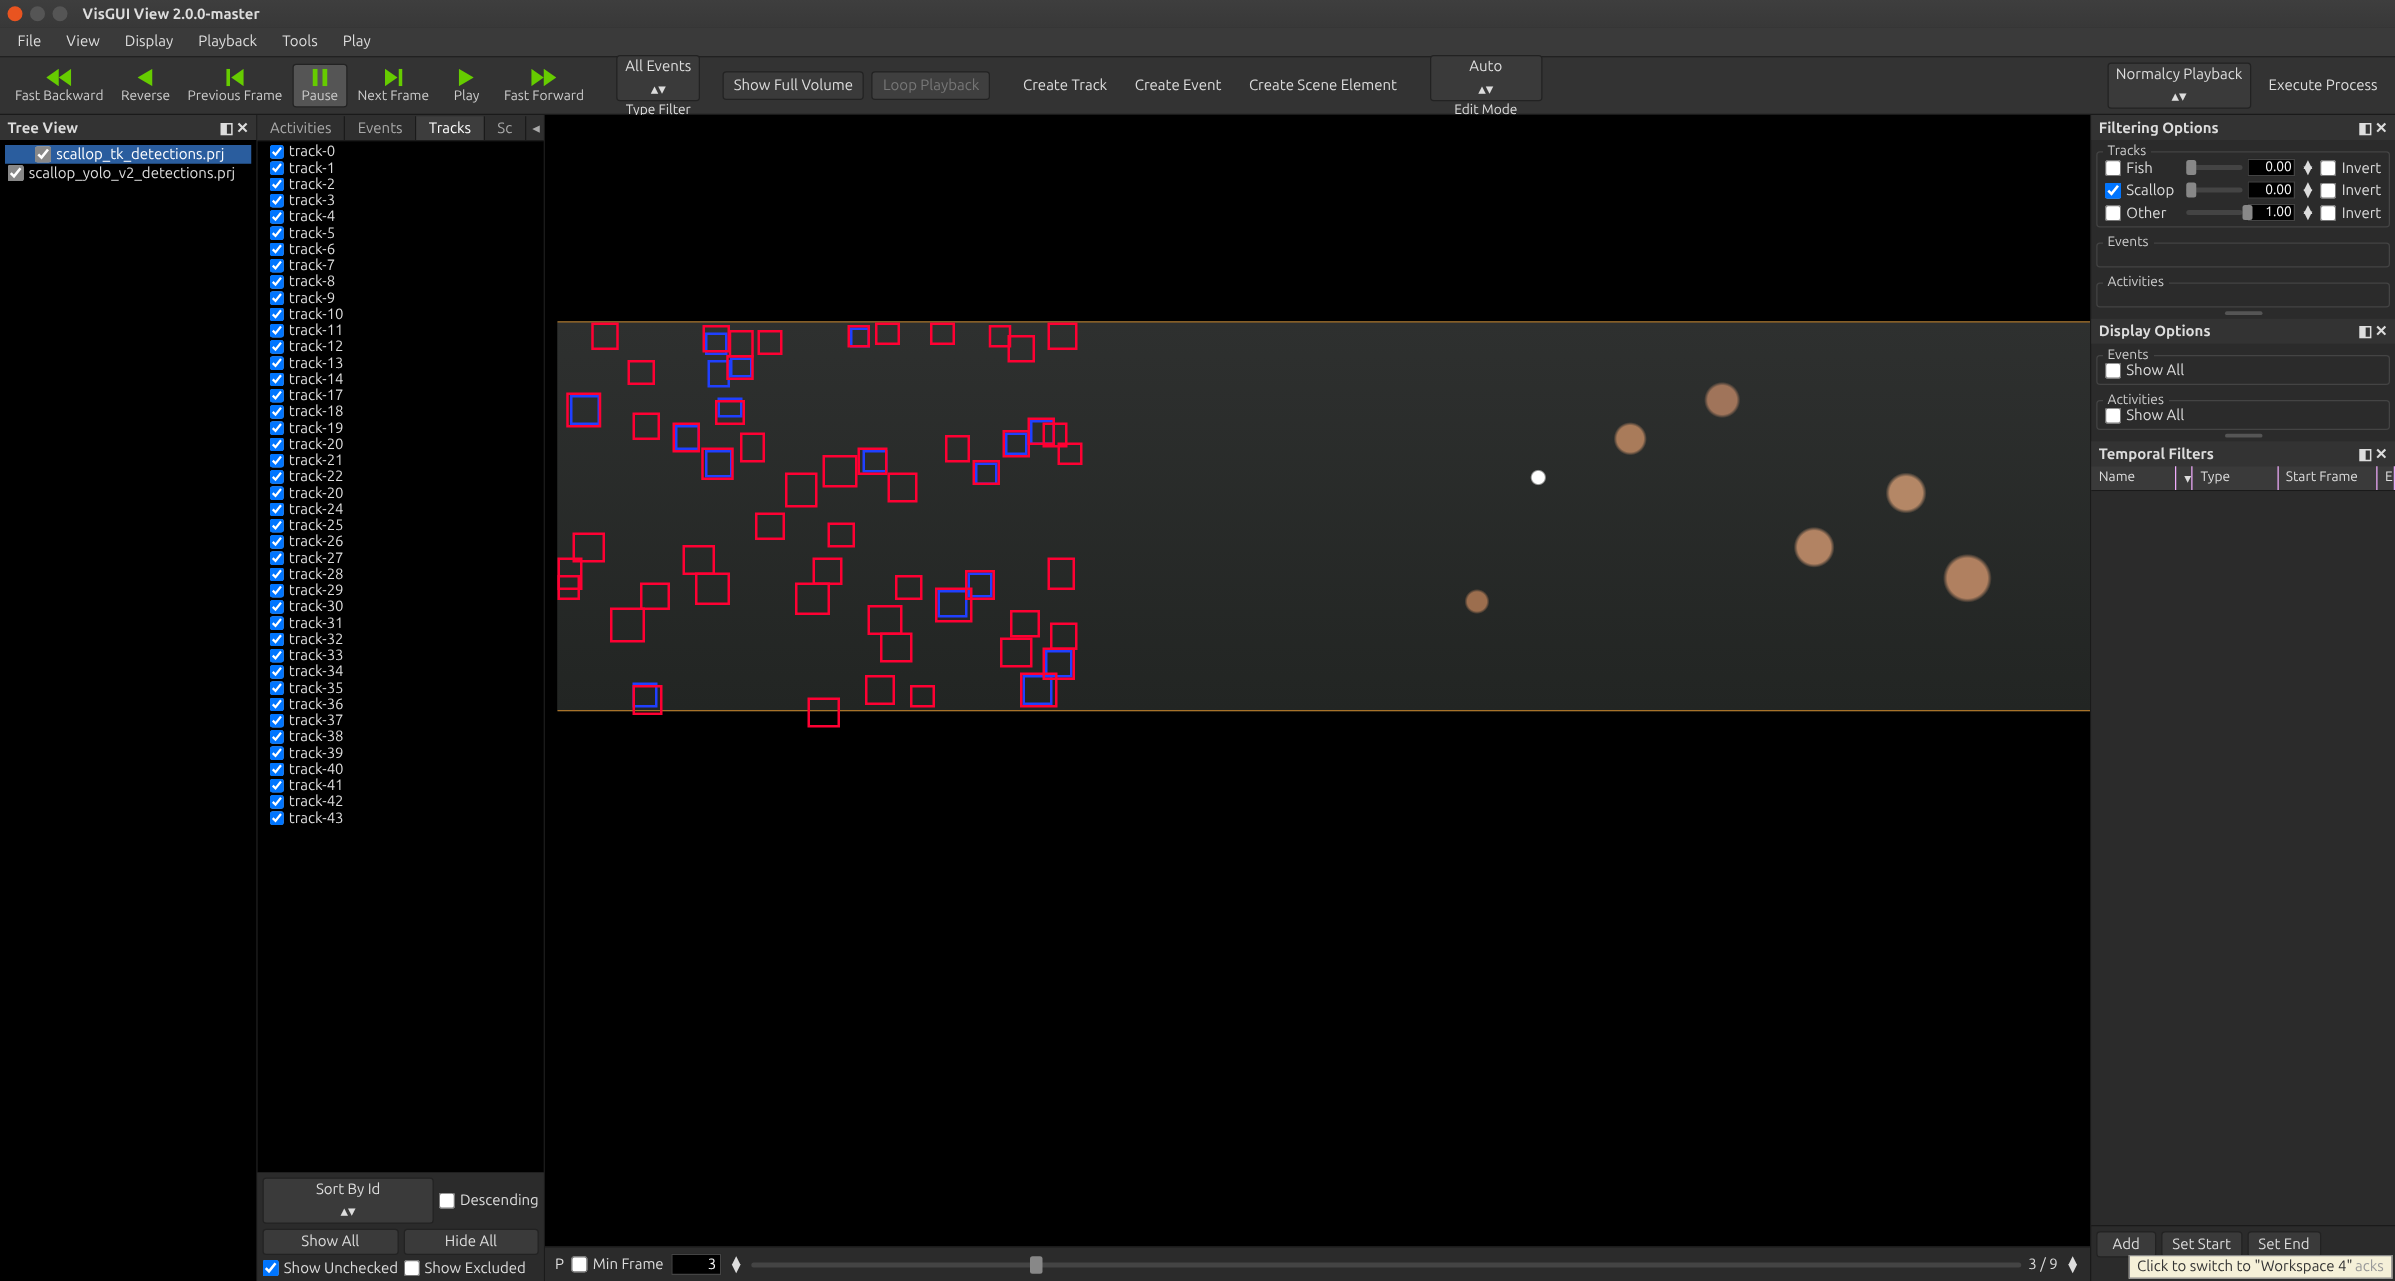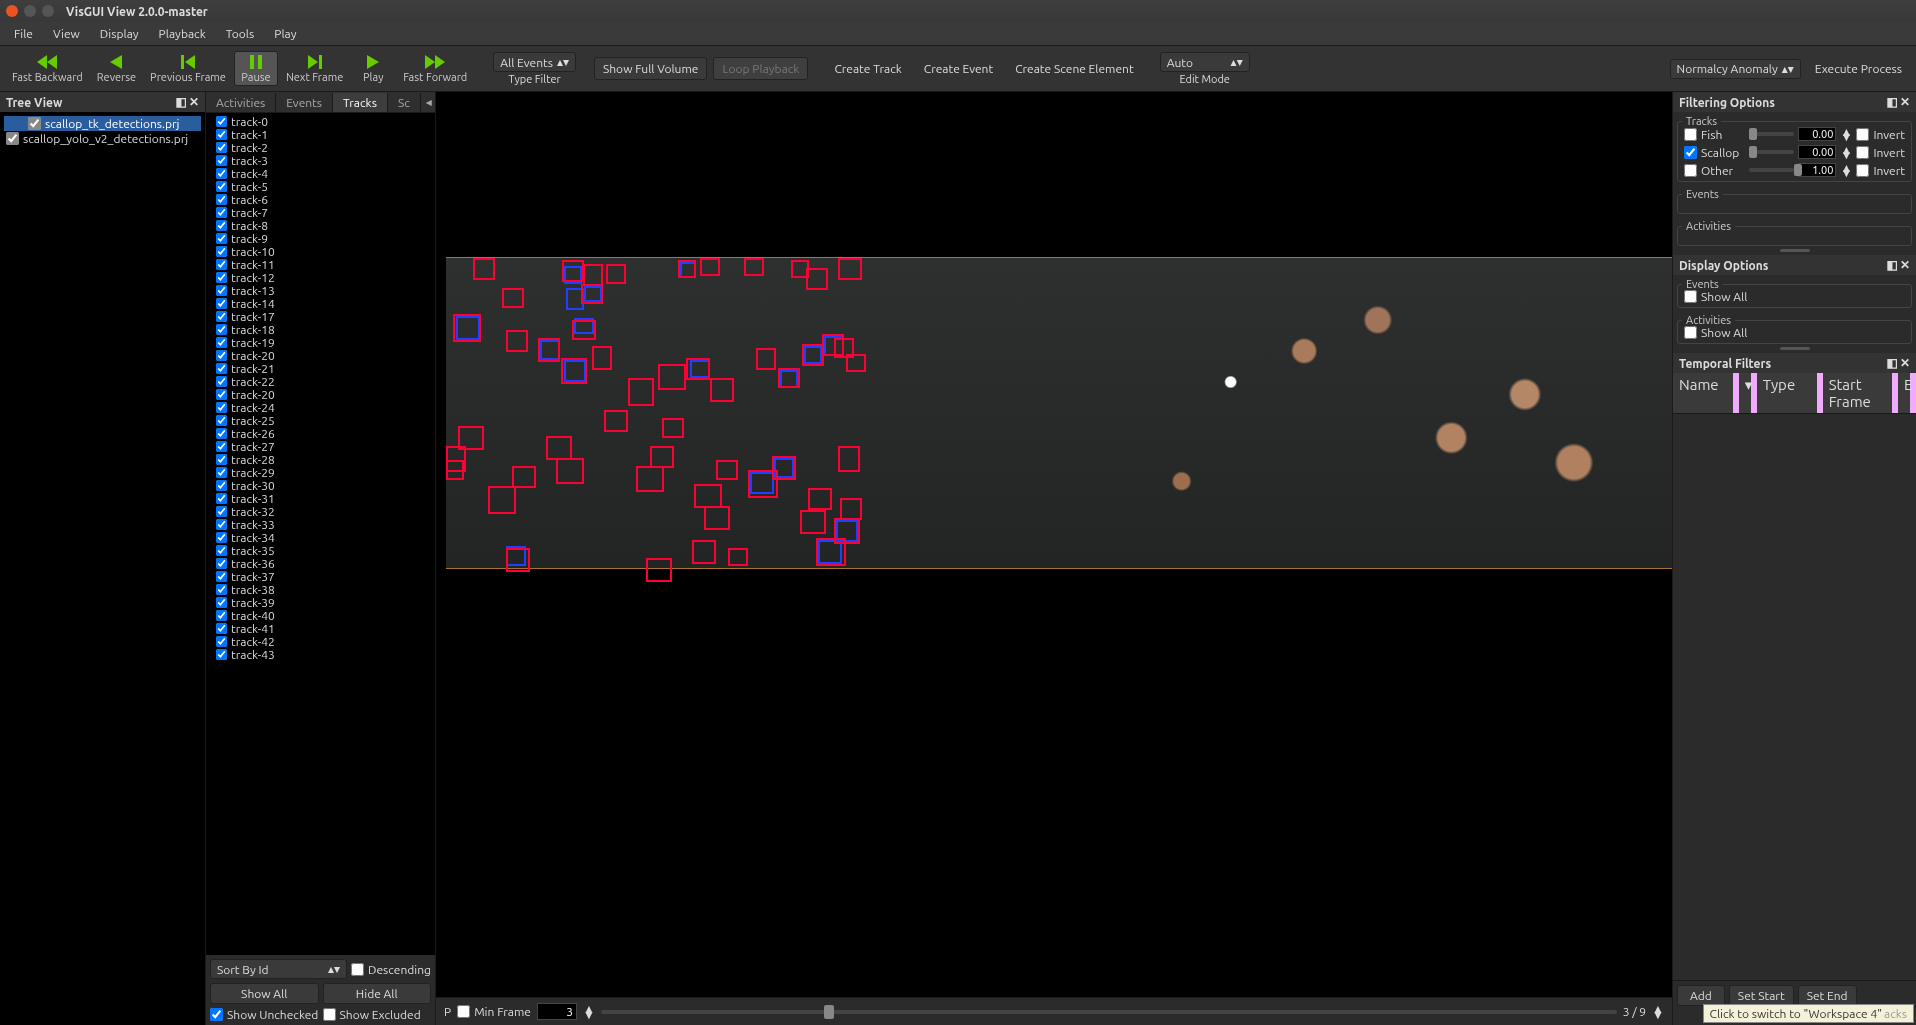--- a/index.html
+++ b/index.html
@@ -10,21 +10,21 @@
 .menubar { height: 24px; background: #3a3a3a; display: flex; align-items: center; padding: 0 6px; gap: 4px; border-bottom: 1px solid #1a1a1a; }
 .menubar .m { padding: 3px 8px; cursor: pointer; }
 
 .toolbar { height: 46px; background: #333; display: flex; align-items: center; padding: 2px 6px; gap: 6px; border-bottom: 1px solid #1a1a1a; }
 .tbtn { display: flex; flex-direction: column; align-items: center; justify-content: center; padding: 2px 6px; border-radius: 3px; cursor: pointer; gap: 1px; min-width: 44px; }
 .tbtn.active { background: #555; border: 1px solid #222; }
 .tbtn .ico { height: 16px; display: flex; align-items: center; }
 .tbtn .lbl { font-size: 11px; white-space: nowrap; color: #ccc; }
 .tbarbtn { padding: 4px 8px; background: #3a3a3a; border: 1px solid #222; border-radius: 3px; cursor: pointer; }
 .tbarbtn.disabled { color: #777; background: #3f3f3f; }
-.combo { display: flex; align-items: center; background: #3a3a3a; border: 1px solid #222; padding: 2px 6px; border-radius: 3px; gap: 4px; }
+.combo { display: flex; align-items: center; background: #3a3a3a; border: 1px solid #222; padding: 2px 6px; border-radius: 3px; gap: 4px; flex-direction: column; }
 
 .main { display: flex; height: calc(100% - 92px); }
 
 
 .tree-pane { width: 206px; background: #2b2b2b; border-right: 1px solid #1a1a1a; display: flex; flex-direction: column; }
 .pane-title { background: #333; padding: 3px 6px; font-weight: bold; display: flex; justify-content: space-between; align-items: center; }
 .tree-body { flex: 1; background: #000; padding: 4px; overflow: auto; }
 .tree-item { display: flex; align-items: center; gap: 4px; padding: 1px 2px; }
 .tree-item.sel { color: #fff; background: #2a5d9e; padding-left: 24px; }
 .tree-item input { accent-color: #888; }
@@ -65,21 +65,21 @@
 .slider-track { flex: 1; height: 4px; background: #444; position: relative; border-radius: 2px; }
 .slider-thumb { position: absolute; top: -5px; width: 10px; height: 14px; background: #888; border-radius: 2px; }
 
 
 .right { width: 244px; background: #2b2b2b; display: flex; flex-direction: column; border-left: 1px solid #1a1a1a; }
 .grow { display: flex; align-items: center; gap: 4px; padding: 0 6px 4px 6px; font-size: 11px; }
 .minislider { flex: 1; height: 4px; background: #444; position: relative; border-radius: 2px; }
 .minislider .th { position: absolute; top: -4px; width: 8px; height: 12px; background: #888; border-radius: 2px; }
 .numfield { width: 38px; background: #000; color: #fff; border: 1px solid #444; text-align: right; font-size: 11px; padding: 0 2px; }
 .tbl-head { display: flex; background: #3a3a3a; border-bottom: 1px solid #1a1a1a; }
-.tbl-head > div { padding: 3px 6px; border-right: 6px solid #f0abfc; font-size: 15px; }
+.tbl-head > div { padding: 3px 6px; border-right: 1px solid #f0abfc; font-size: 11px; }
 .right-bottom { display: flex; gap: 4px; padding: 4px; border-top: 1px solid #1a1a1a; }
 .tooltip { position: absolute; right: 2px; bottom: 2px; background: #f5f0d8; color: #333; padding: 2px 6px; border: 1px solid #888; font-size: 11px; z-index: 50; }
 fieldset{border:1px solid #444;border-radius:3px;margin:3px 4px;padding:0;}
 legend{font-size:11px;color:#ccc;padding:0 4px;margin-left:4px;}
 </style>
 </head>
 <body>
 
 <div class="titlebar">
   <span class="wbtn" style="background:#e95420"></span>
@@ -179,21 +179,21 @@
   <div style="width:6px"></div>
   <div style="display:flex;flex-direction:column;align-items:center;gap:1px">
     <div class="combo" style="min-width:90px;justify-content:space-between">
       <span>Auto</span>
       <span>▴▾</span>
     </div>
     <span style="font-size:11px">Edit Mode</span>
   </div>
   <div style="flex:1"></div>
   <div class="combo">
-    <span>Normalcy Anomaly</span>
+    <span>Normalcy Playback</span>
     <span>▴▾</span>
   </div>
   <div class="tbarbtn" style="border:none;background:transparent">Execute Process</div>
 </div>
 
 <div class="main">
 
   <div class="tree-pane">
     <div class="pane-title">
       <span>Tree View</span>

